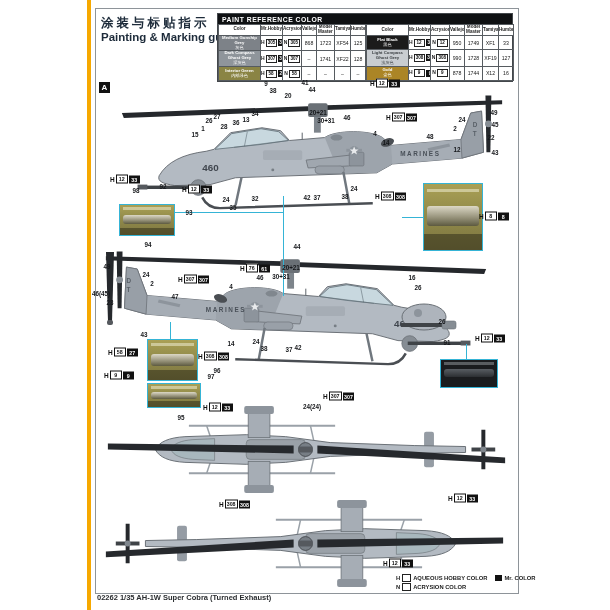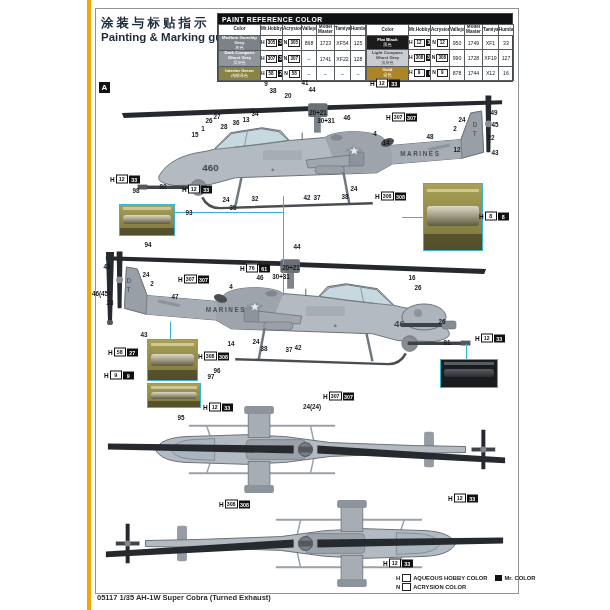--- a/index.html
+++ b/index.html
@@ -474,13 +474,13 @@
       <span class="bw">12</span>
       <span class="bb">33</span>
     </span>
   </div>
 
 <div class="abs legend">
   <div><span>H</span><span class="lgb"></span><span>AQUEOUS HOBBY COLOR</span><span class="lgbb"></span><span>Mr. COLOR</span></div>
   <div><span>N</span><span class="lgb"></span><span>ACRYSION COLOR</span></div>
 </div>
 
-<div class="abs footer">05117 1/35 AH-1W Super Cobra (Turned Exhaust)</div>
+<div class="abs footer">02262 1/35 AH-1W Super Cobra (Turned Exhaust)</div>
 
 </body></html>

